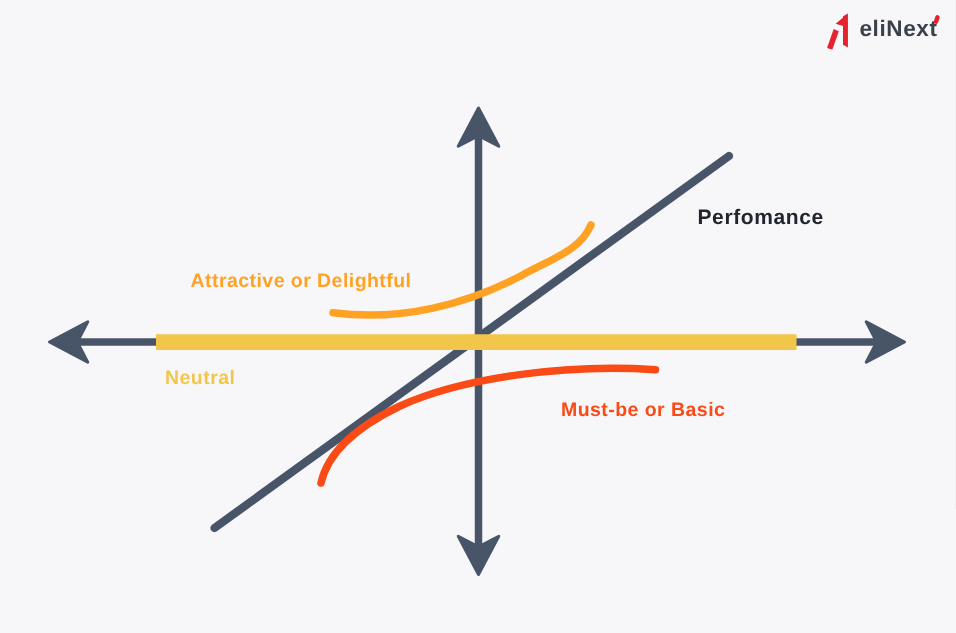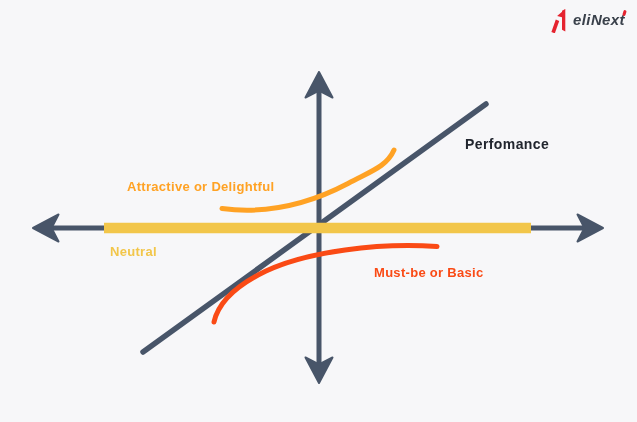--- a/index.html
+++ b/index.html
@@ -17,21 +17,21 @@
     font-size:13px;
     letter-spacing:.3px;
   }
   .diagram text.perf{font-size:14px;letter-spacing:.4px;}
   .logo{
     position:absolute;
     top:7px;right:12px;
     display:flex;align-items:center;gap:6px;
     height:26px;
   }
-  .logo-text-wrap{position:relative;display:inline-block;font-style:italic;}
+  .logo-text-wrap{position:relative;display:inline-block;}
   .logo-text{
     color:#3A414B;
     font-weight:700;
     font-size:15px;
     letter-spacing:.4px;
   }
   .t-accent{
     position:absolute;
     right:-1px;top:-1px;
     width:3px;height:6px;

